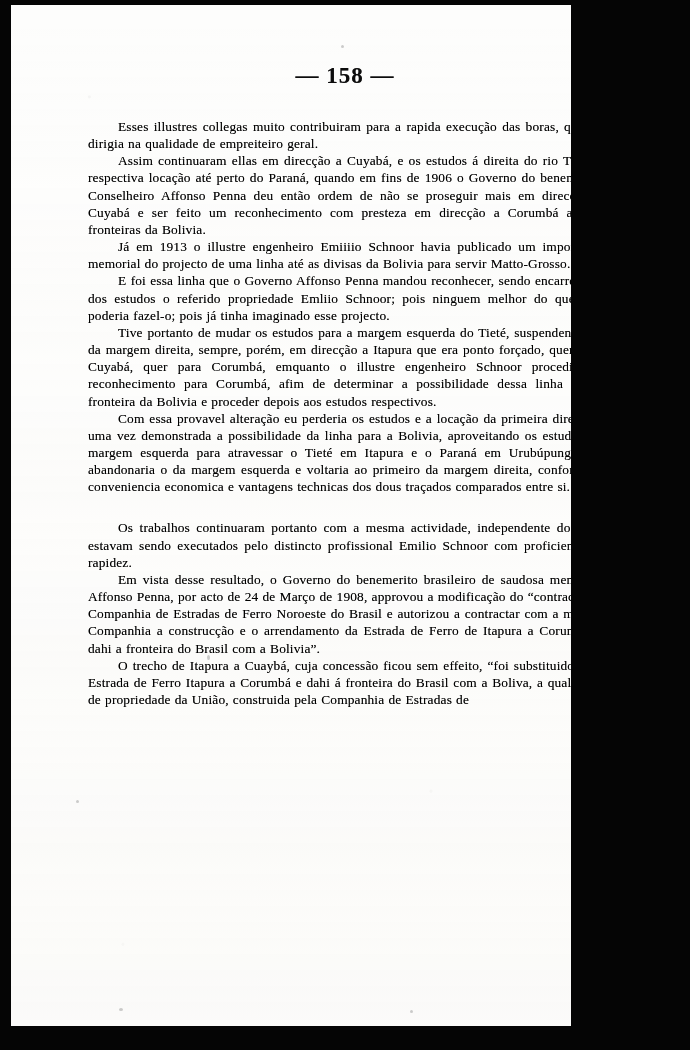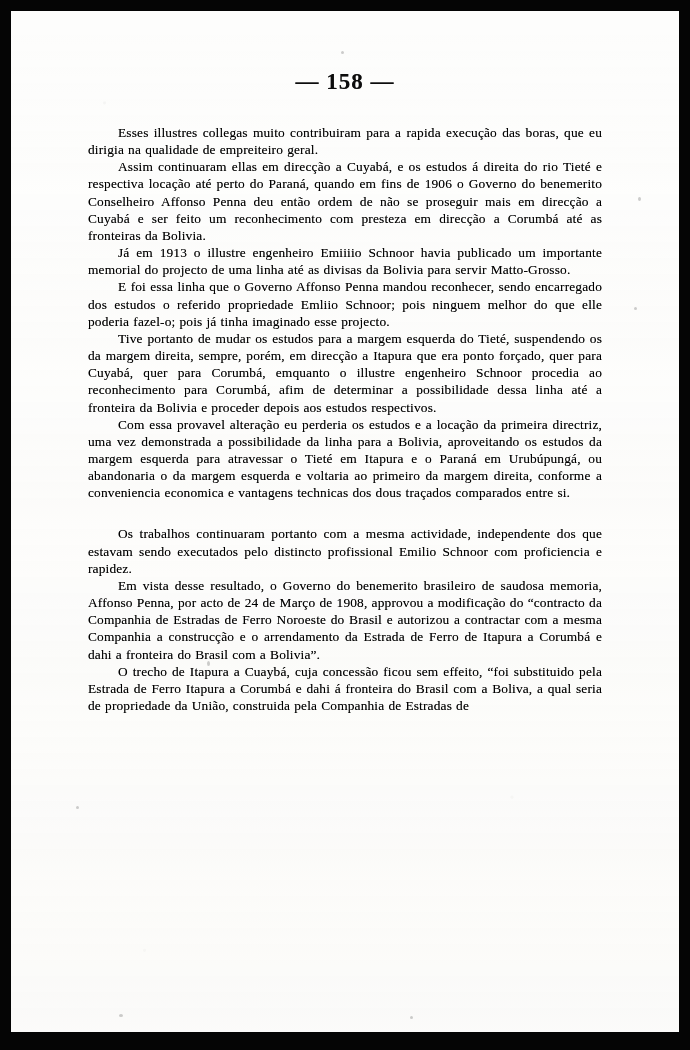--- a/index.html
+++ b/index.html
@@ -20,22 +20,22 @@
     position: relative;
     width: 690px;
     height: 1050px;
     background: #050505;
   }
 
   
   .page-sheet {
     position: absolute;
     left: 11px;
-    top: 11px;
-    width: 668px;
+    top: 5px;
+    width: 560px;
     height: 1021px;
     background: #fdfdfc;
     box-shadow: 0 0 1px rgba(0,0,0,0.35);
     overflow: hidden;
   }
 
   
   .paper-grain {
     position: absolute;
     inset: 0;

